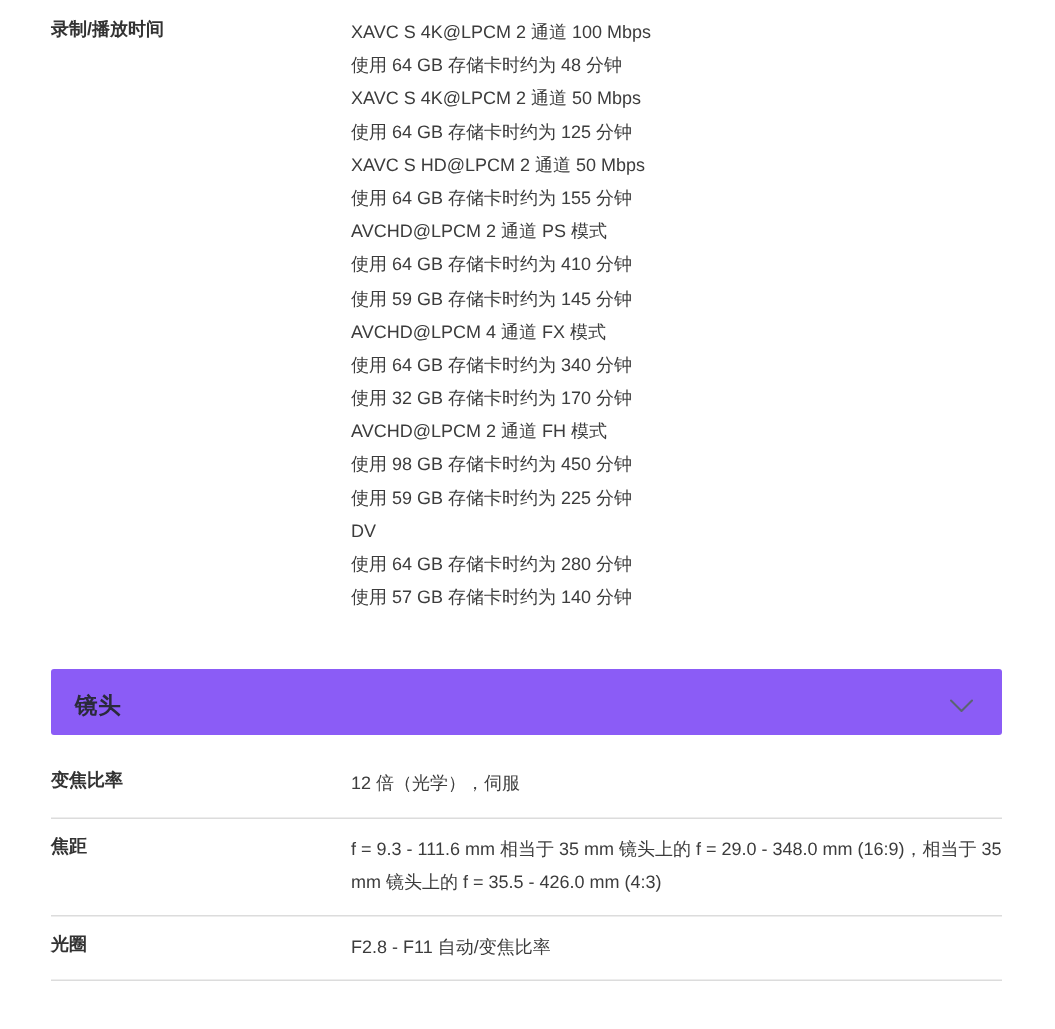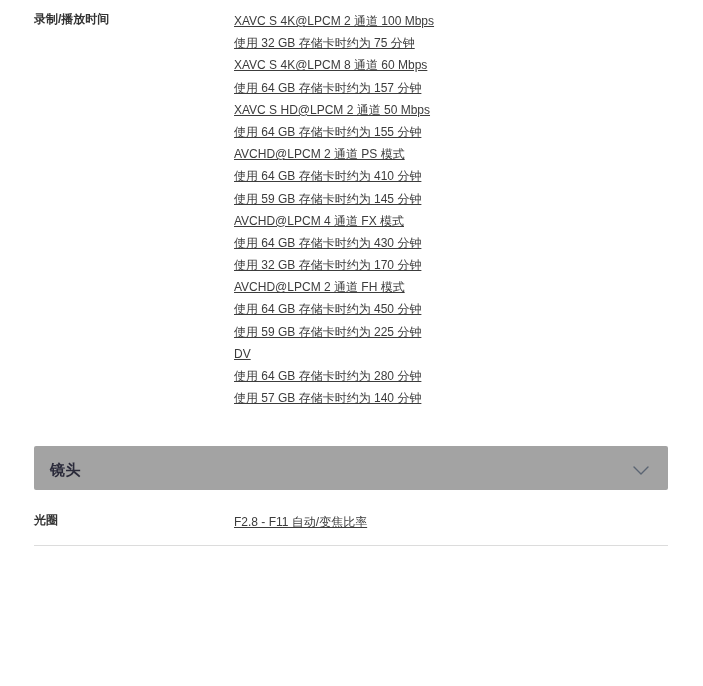--- a/index.html
+++ b/index.html
@@ -42,21 +42,20 @@
     font-weight: bold;
     color: #333333;
     line-height: 1.55;
   }
   .spec-value {
     vertical-align: top;
     padding: 9px 0 11px 0;
     font-size: 12px;
     color: #3c3c3c;
     line-height: 1.85;
-    text-decoration: underline;
   }
   .spec-value .line {
     display: block;
     white-space: nowrap;
   }
   .spec-value .wrap {
     display: block;
     line-height: 1.85;
   }
 
@@ -67,21 +66,21 @@
   .top-block .spec-value {
     padding-top: 10px;
   }
 
   
   .section-bar {
     position: relative;
     width: 634px;
     margin: 26px 0 0 34px;
     height: 44px;
-    background: #a3a3a3;
+    background: #8b5cf6;
     border-radius: 2px;
     display: flex;
     align-items: center;
     padding: 4px 16px 0 16px;
   }
   .section-title {
     font-size: 15px;
     font-weight: bold;
     color: #2a2a3a;
     letter-spacing: 0.5px;
@@ -100,33 +99,33 @@
 <body>
 
 <div class="page">
 
   <table class="spec-table top-block">
     <tbody>
         <tr class="spec-row no-border">
       <td class="spec-label">录制/播放时间</td>
       <td class="spec-value">
         <span class="line">XAVC S 4K@LPCM 2 通道 100 Mbps</span>
-        <span class="line">使用 32 GB 存储卡时约为 75 分钟</span>
-        <span class="line">XAVC S 4K@LPCM 8 通道 60 Mbps</span>
-        <span class="line">使用 64 GB 存储卡时约为 157 分钟</span>
+        <span class="line">使用 64 GB 存储卡时约为 48 分钟</span>
+        <span class="line">XAVC S 4K@LPCM 2 通道 50 Mbps</span>
+        <span class="line">使用 64 GB 存储卡时约为 125 分钟</span>
         <span class="line">XAVC S HD@LPCM 2 通道 50 Mbps</span>
         <span class="line">使用 64 GB 存储卡时约为 155 分钟</span>
         <span class="line">AVCHD@LPCM 2 通道 PS 模式</span>
         <span class="line">使用 64 GB 存储卡时约为 410 分钟</span>
         <span class="line">使用 59 GB 存储卡时约为 145 分钟</span>
         <span class="line">AVCHD@LPCM 4 通道 FX 模式</span>
-        <span class="line">使用 64 GB 存储卡时约为 430 分钟</span>
+        <span class="line">使用 64 GB 存储卡时约为 340 分钟</span>
         <span class="line">使用 32 GB 存储卡时约为 170 分钟</span>
         <span class="line">AVCHD@LPCM 2 通道 FH 模式</span>
-        <span class="line">使用 64 GB 存储卡时约为 450 分钟</span>
+        <span class="line">使用 98 GB 存储卡时约为 450 分钟</span>
         <span class="line">使用 59 GB 存储卡时约为 225 分钟</span>
         <span class="line">DV</span>
         <span class="line">使用 64 GB 存储卡时约为 280 分钟</span>
         <span class="line">使用 57 GB 存储卡时约为 140 分钟</span>
       </td>
     </tr>
   </tbody>
     </table>
 
   <div class="section-bar">
@@ -136,20 +135,32 @@
         <path d="M4 8 L11 15 L18 8" fill="none" stroke="#5a6472" stroke-width="1.4" stroke-linecap="round" stroke-linejoin="round"></path>
       </svg>
     </span>
   </div>
 
   <div class="gap"></div>
 
   <table class="spec-table">
     <tbody>
     <tr class="spec-row">
+      <td class="spec-label">变焦比率</td>
+      <td class="spec-value">
+        <span class="wrap">12 倍（光学），伺服</span>
+      </td>
+    </tr>
+    <tr class="spec-row">
+      <td class="spec-label">焦距</td>
+      <td class="spec-value">
+        <span class="wrap">f = 9.3 - 111.6 mm 相当于 35 mm 镜头上的 f = 29.0 - 348.0 mm (16:9)，相当于 35 mm 镜头上的 f = 35.5 - 426.0 mm (4:3)</span>
+      </td>
+    </tr>
+    <tr class="spec-row">
       <td class="spec-label">光圈</td>
       <td class="spec-value">
         <span class="wrap">F2.8 - F11 自动/变焦比率</span>
       </td>
     </tr>
 
   </tbody>
     </table>
 
 </div>

